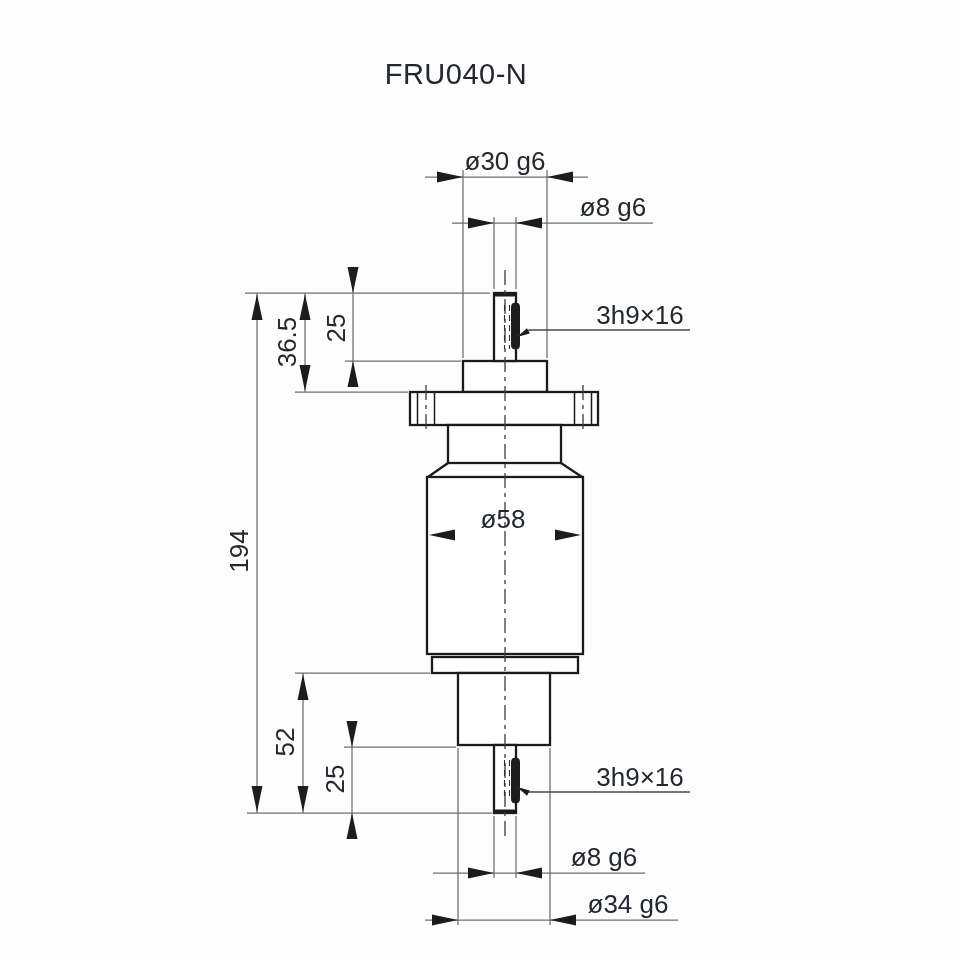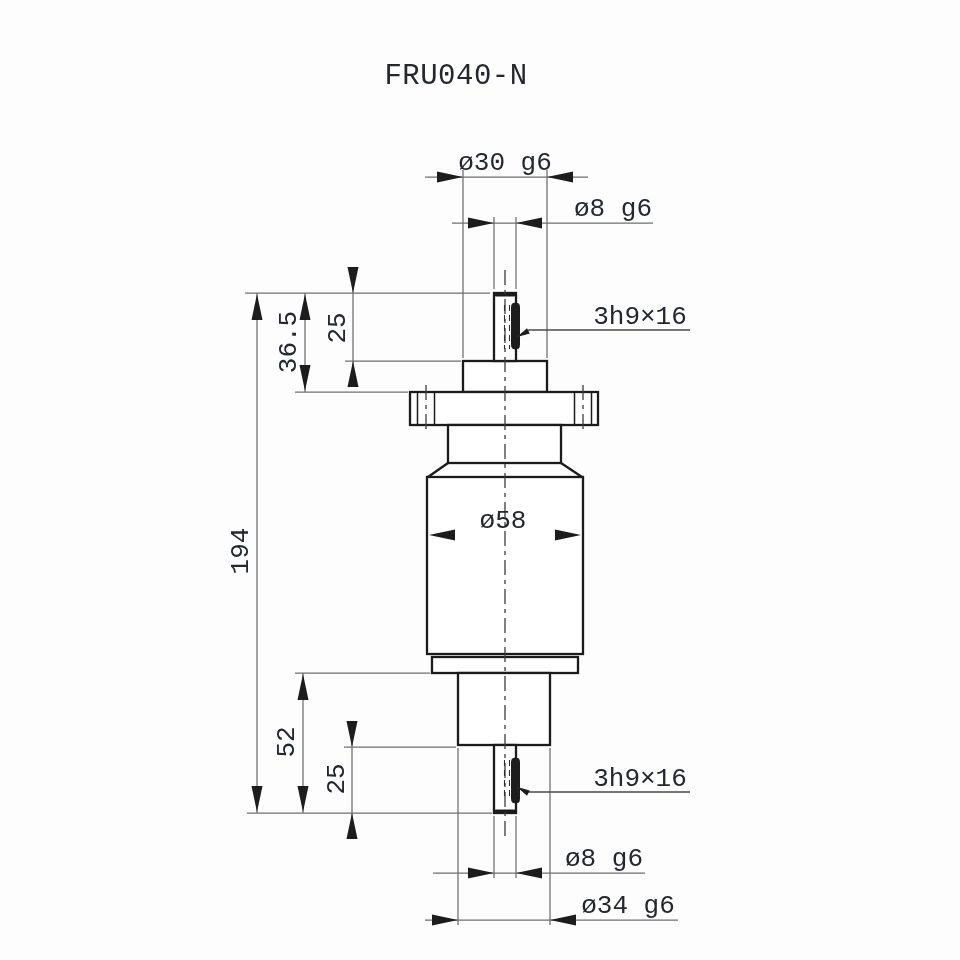--- a/index.html
+++ b/index.html
@@ -5,21 +5,21 @@
   :root{
     --outline:#1b1b1b;
     --dimension_line:#6e6e6e;
     --text:#23272e;
     --background:#fdfdfe;
   }
   html,body{margin:0;padding:0;background:#ffffff;}
   .sheet{
     width:960px;height:960px;position:relative;
     background:var(--background);
-    font-family:Liberation Mono, monospace;
+    font-family:Liberation Sans, sans-serif;
   }
   svg{display:block;}
   .outline{stroke:var(--outline);stroke-width:2.3;fill:#ffffff;stroke-linejoin:miter;}
   .outline-nofill{stroke:var(--outline);stroke-width:2.3;fill:none;}
   .outline-thin{stroke:var(--outline);stroke-width:1.5;fill:none;}
   .thickcap{stroke:var(--outline);stroke-width:4;stroke-linecap:round;}
   .dimline{stroke:var(--dimension_line);stroke-width:1.25;fill:none;}
   .leader{stroke:#4a4a4a;stroke-width:1.3;fill:none;}
   .arrow{fill:#1c1c1c;stroke:none;}
   .centerline{stroke:#3c3c3c;stroke-width:1.3;stroke-dasharray:15 5 4 5;fill:none;}

